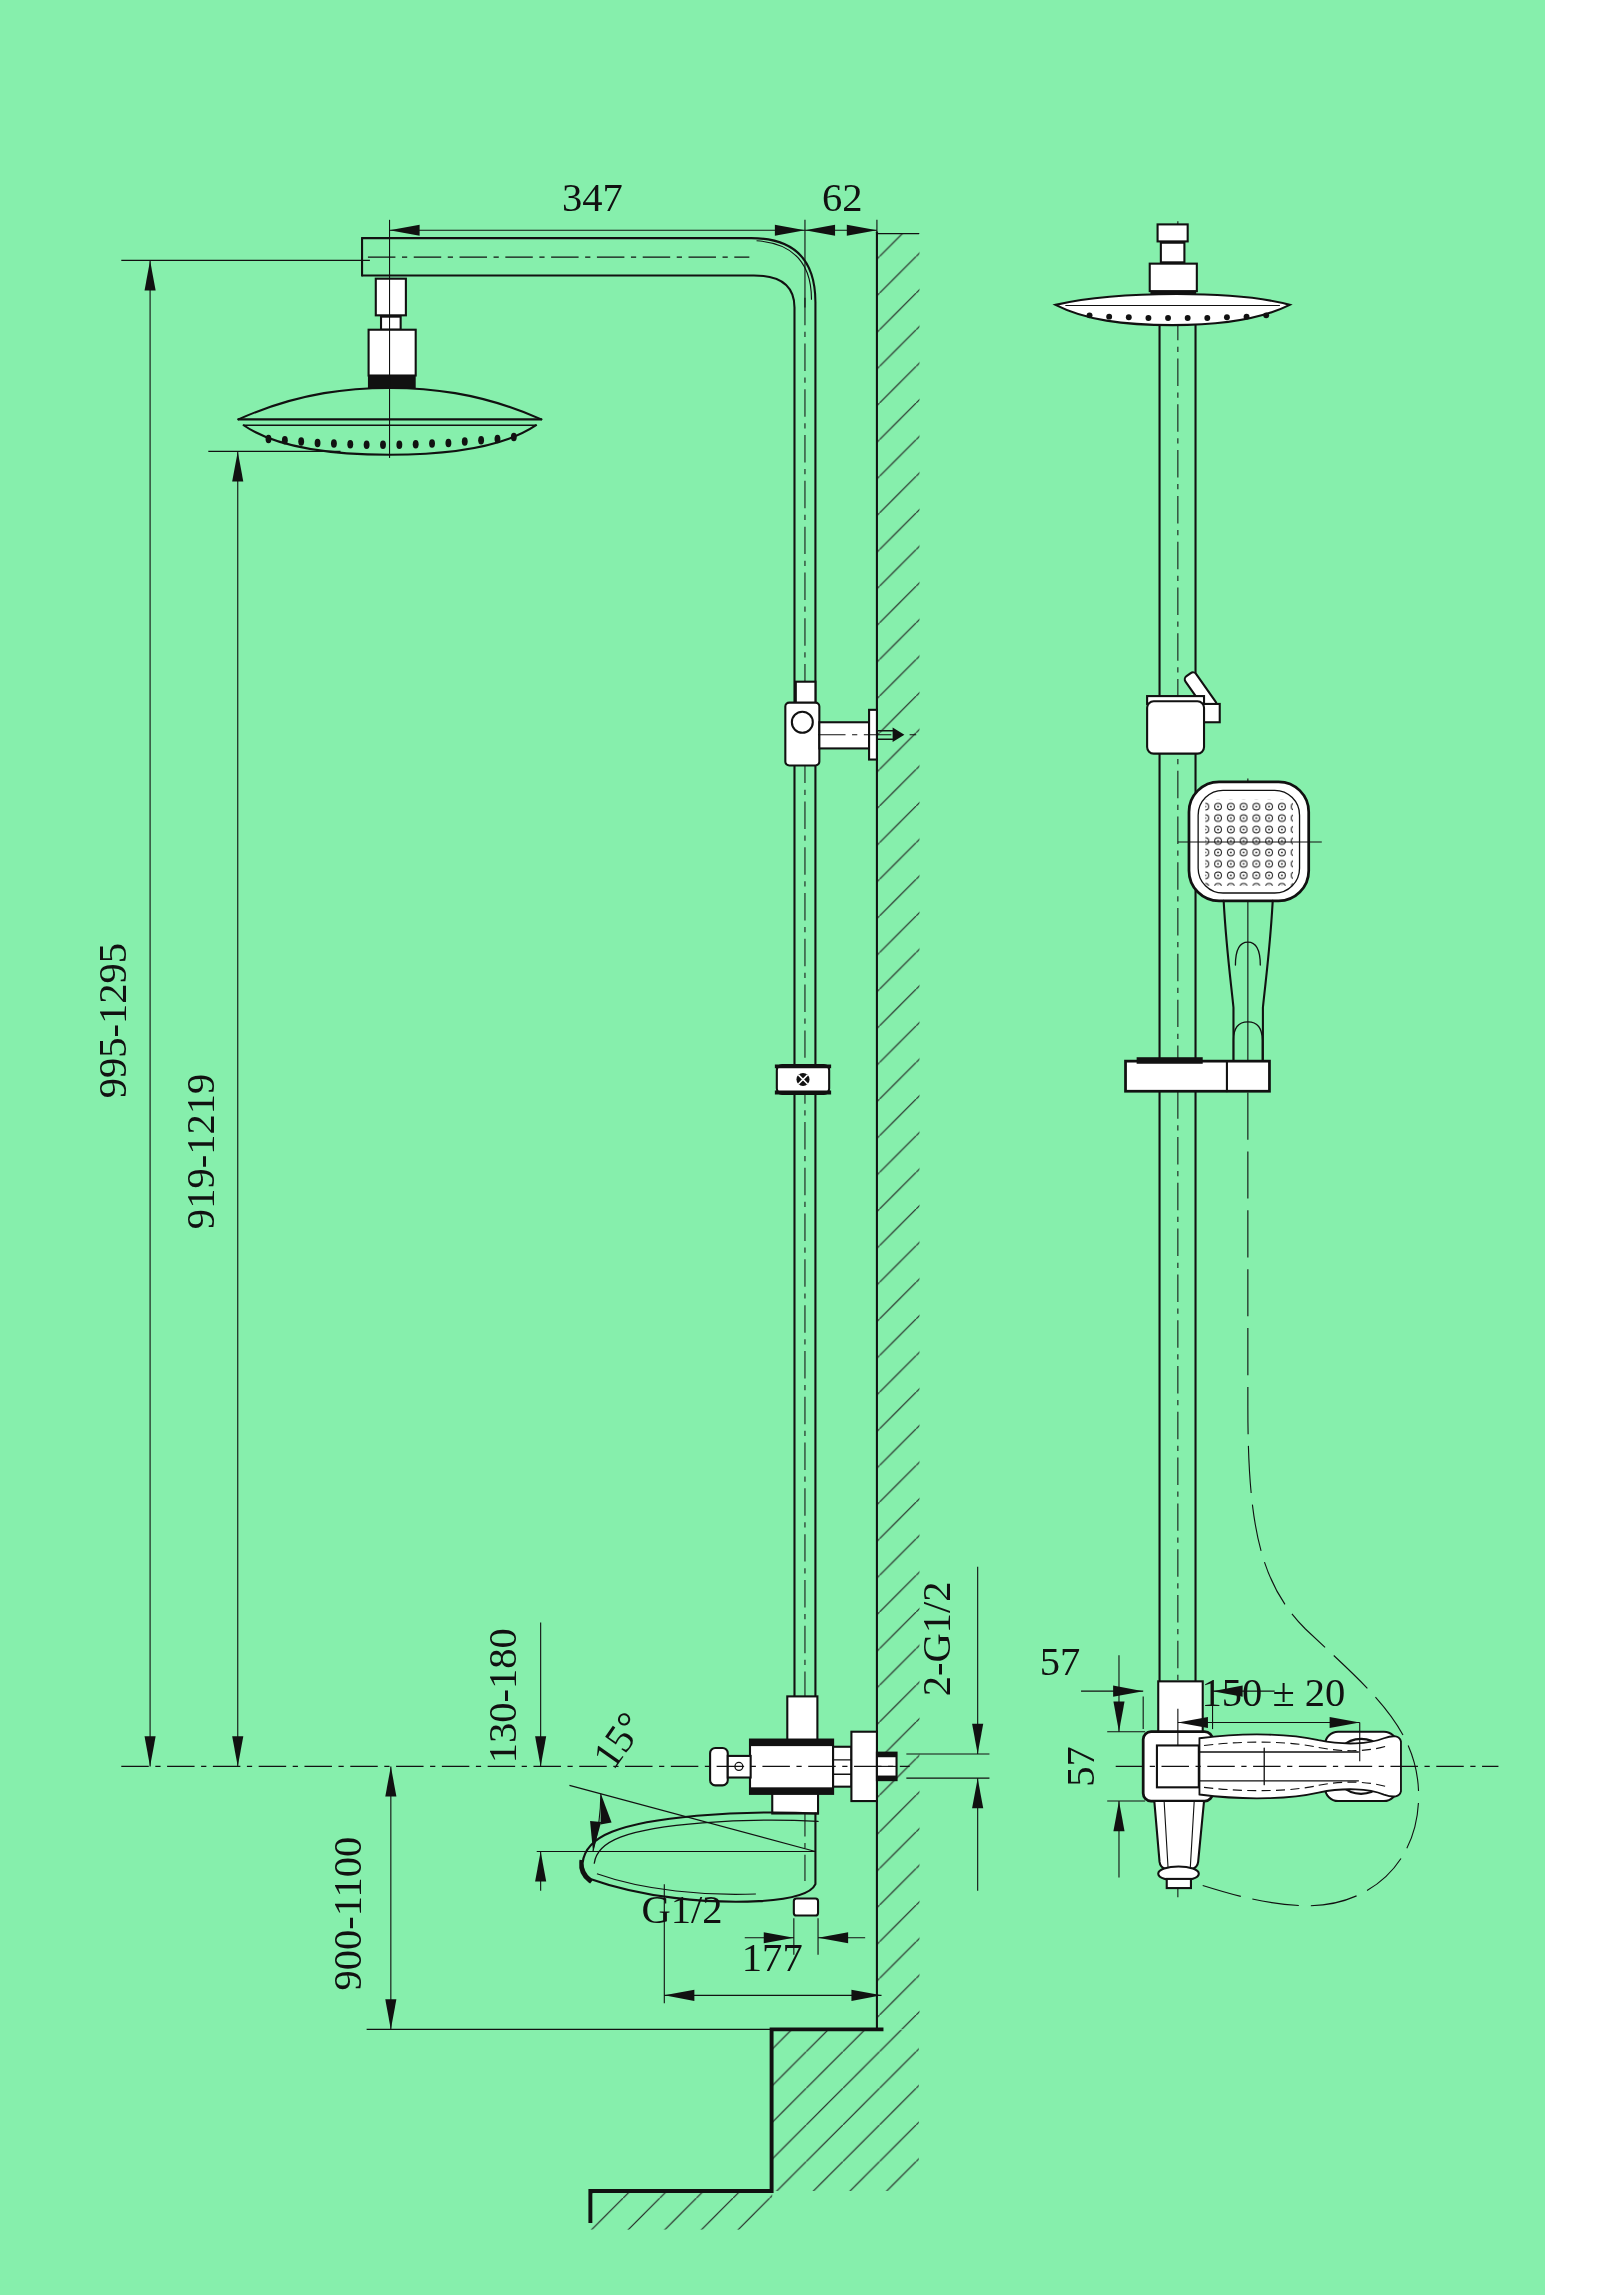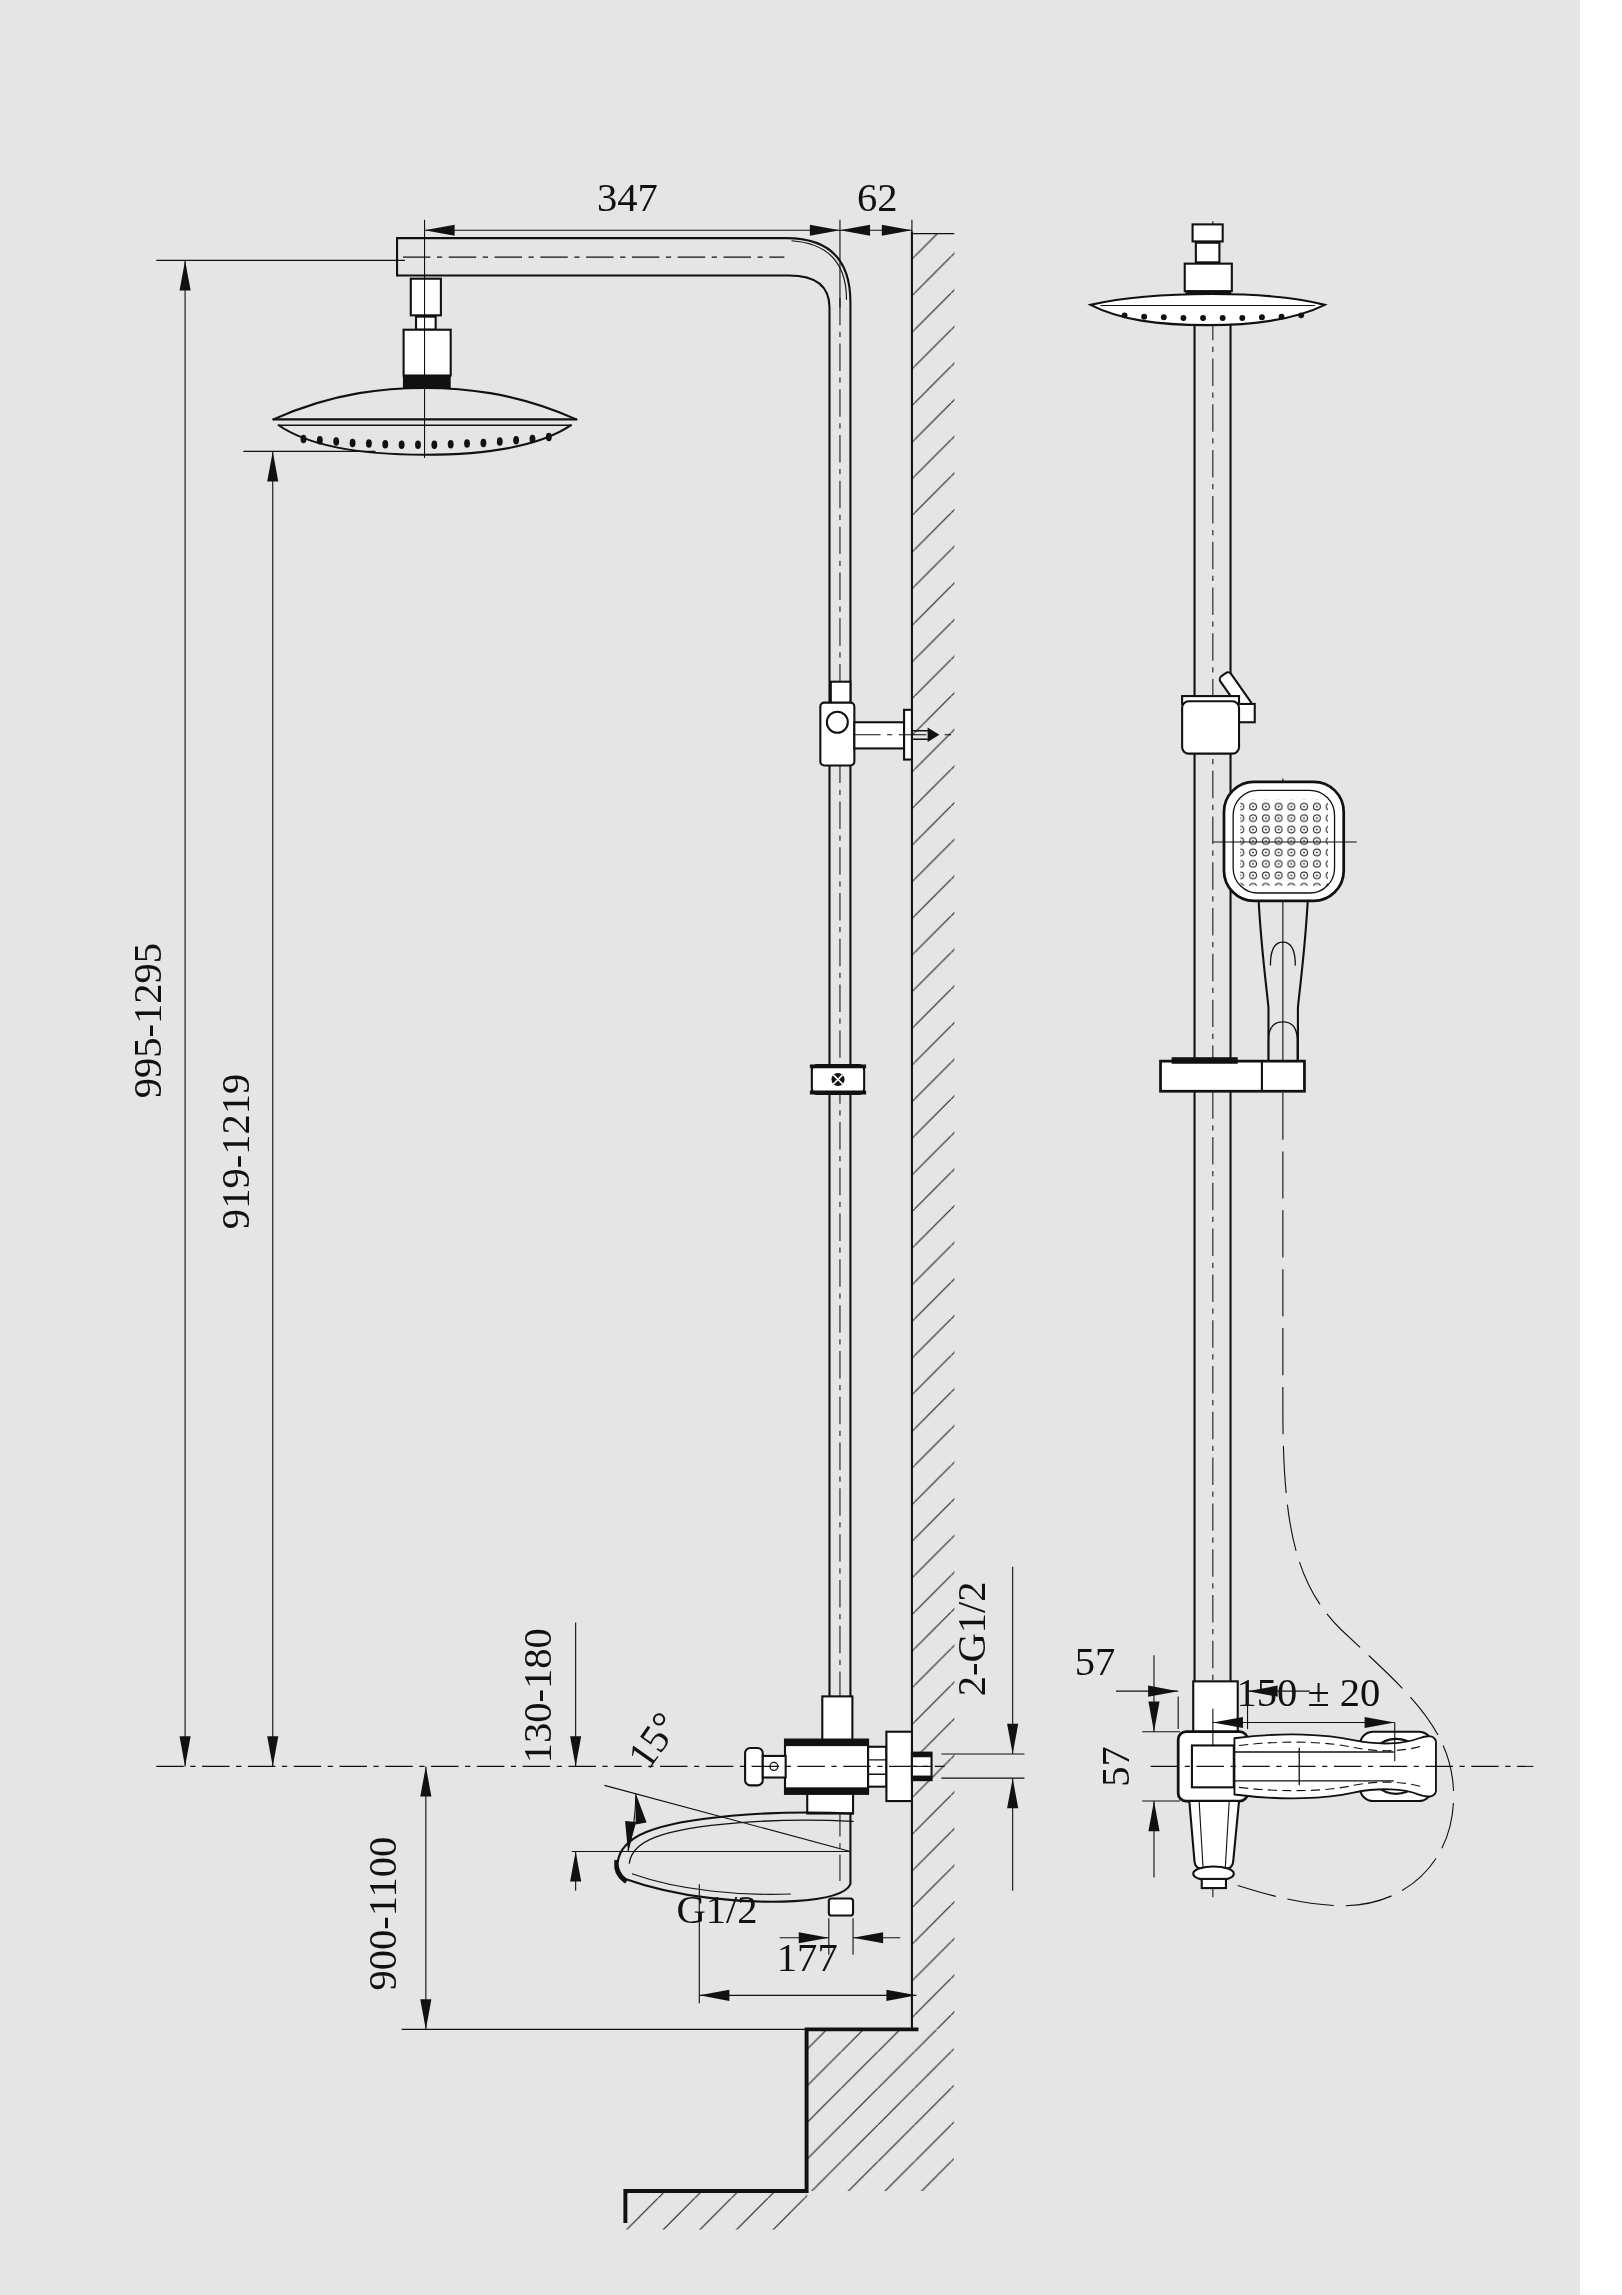--- a/index.html
+++ b/index.html
@@ -1,16 +1,16 @@
 <!DOCTYPE html>
 <html style="font-size:10.5px"><head>
 <meta charset="utf-8">
 <style>
   html,body{margin:0;padding:0;background:#fff;}
-  .page{width:1545px;height:2295px;background:#e5e5e5;position:relative;padding-left:35px;}
+  .page{width:1545px;height:2295px;background:#86efac;position:relative;}
   svg{display:block;}
   .ln{stroke:#111;stroke-width:3.2;fill:none;stroke-linecap:round;}
   .ln2{stroke:#111;stroke-width:2;fill:none;stroke-linecap:round;}
   .bold{stroke:#111;stroke-width:6;fill:none;stroke-linecap:square;}
   .thin{stroke:#111;stroke-width:1.7;fill:none;}
   .cl{stroke:#111;stroke-width:1.6;fill:none;stroke-dasharray:42 10 8 10;}
   .wf{fill:#fff;stroke:#111;stroke-width:3.2;}
   .wf4{fill:#fff;stroke:#111;stroke-width:4.2;}
   .bf{fill:#111;stroke:none;}
   .dim{font-family:"Liberation Serif","DejaVu Serif",serif;font-size:62px;fill:#111;}

